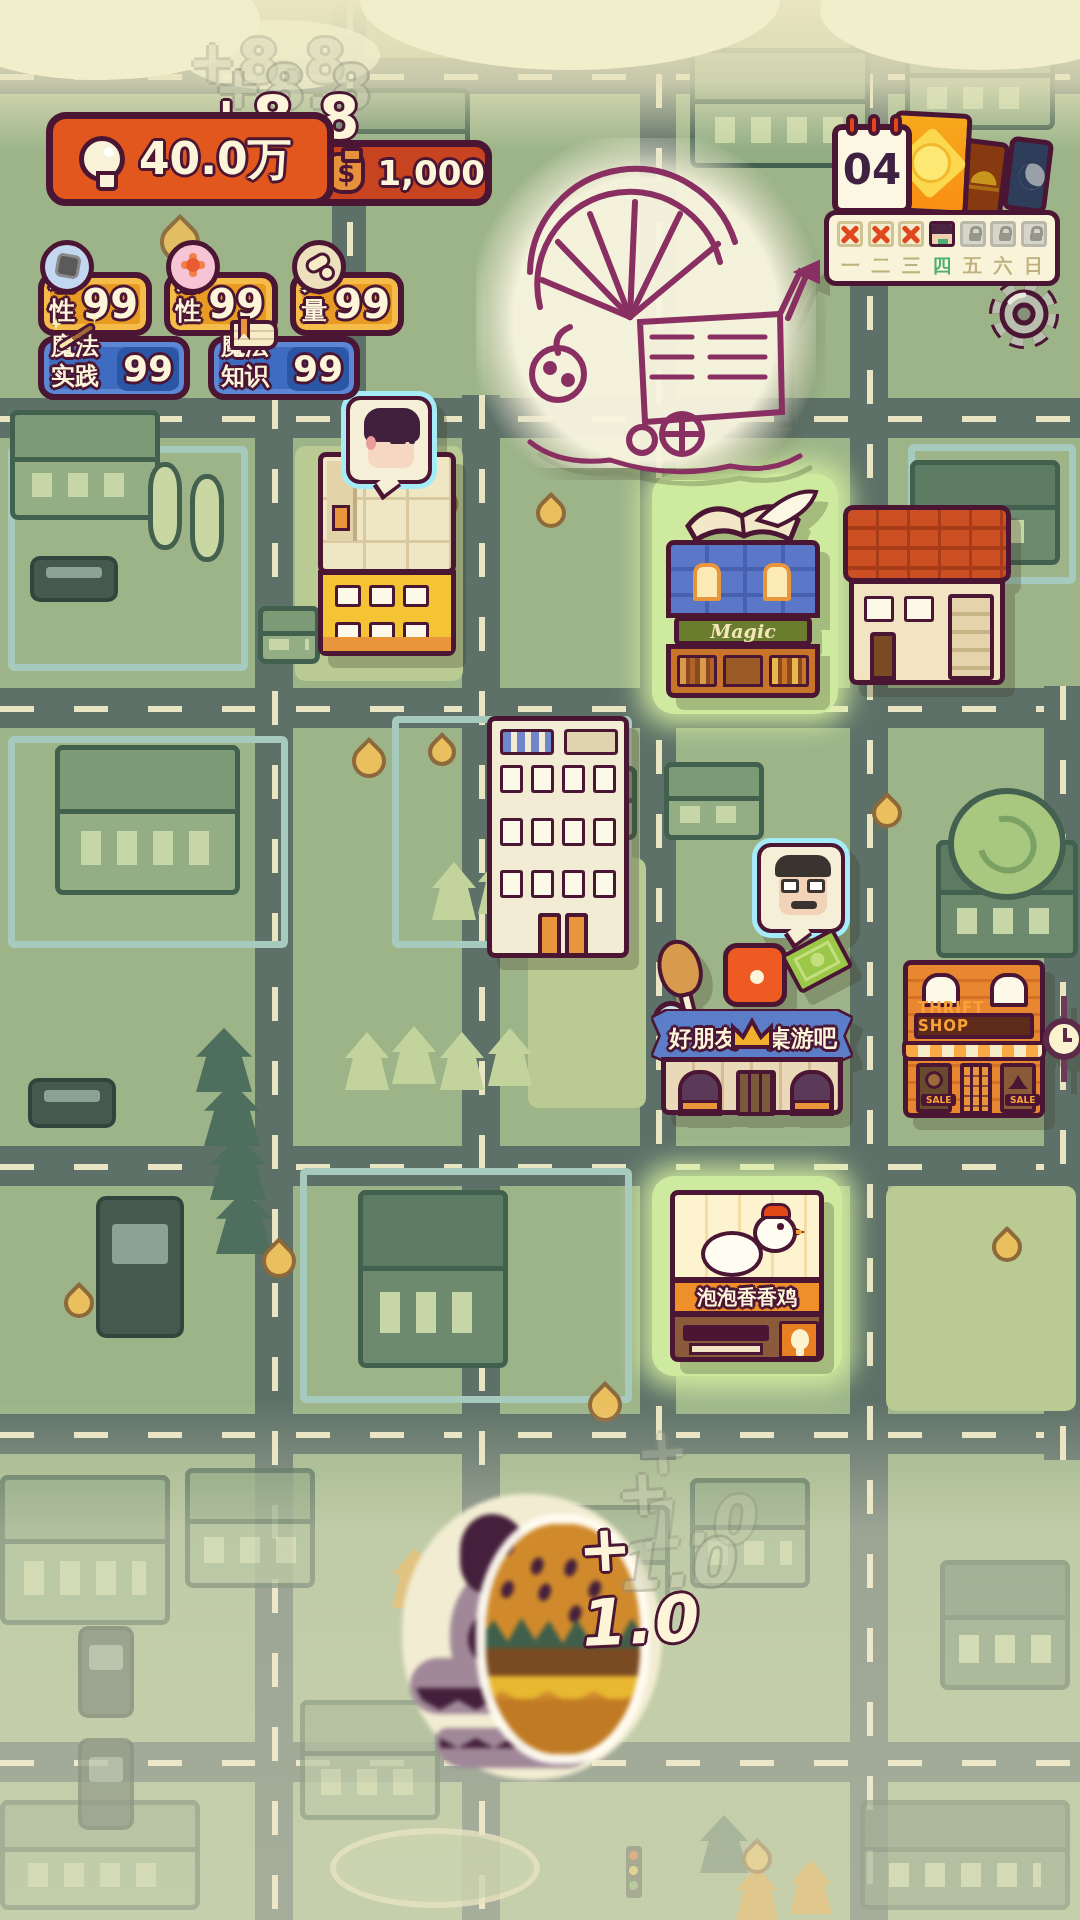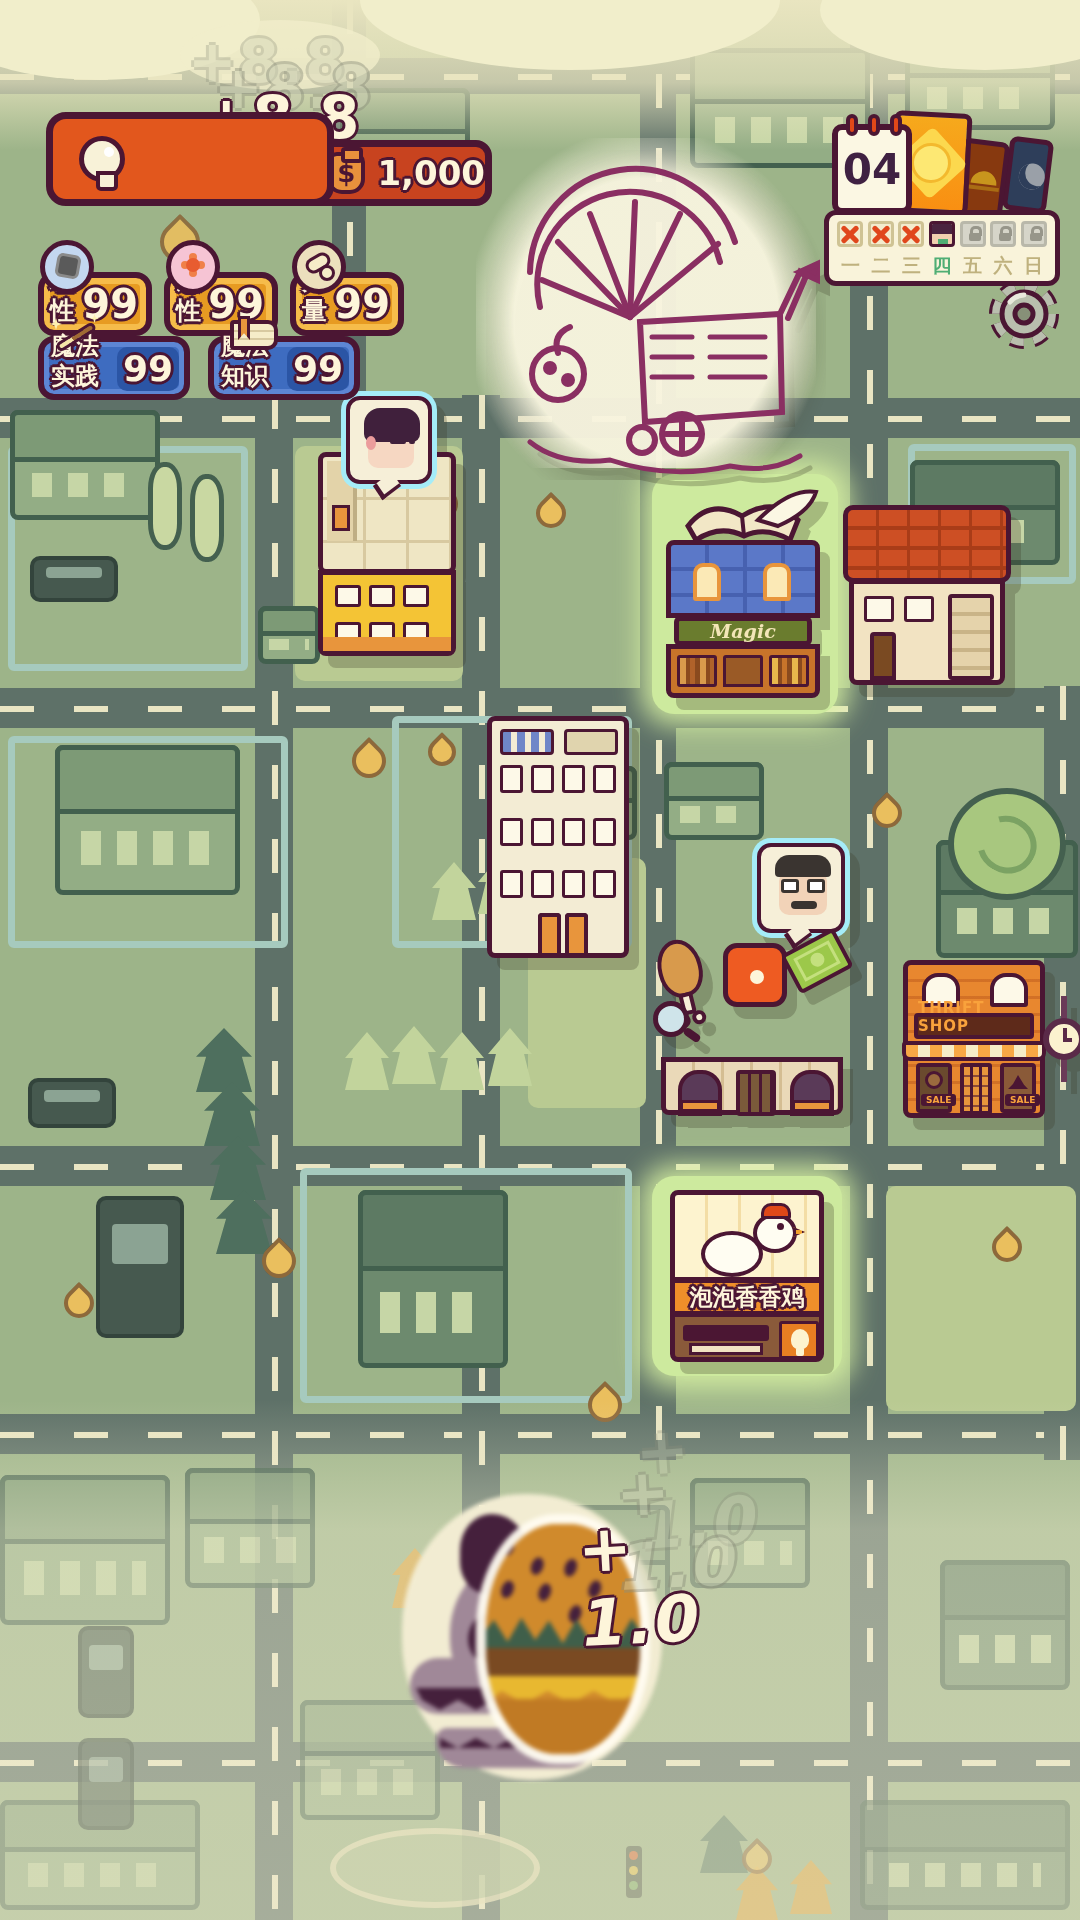--- a/index.html
+++ b/index.html
@@ -370,20 +370,30 @@
     <div class="abs" style="left:30px;top:30px;width:18px;height:8px;background:#4b1633;border-radius:4px;transform:rotate(35deg)"></div>
   </div>
   <div class="abs" data-interactable="false" style="left:70px;top:100px;width:64px;height:64px;background:#ee5b22;border:5px solid #4b1633;border-radius:14px">
     <div class="abs" style="left:22px;top:22px;width:14px;height:14px;background:#fdf5da;border-radius:50%"></div>
   </div>
   <div class="abs" data-interactable="false" style="left:134px;top:96px;width:60px;height:44px;transform:rotate(-28deg);
        background:#9cc84a;border:4px solid #4b1633;border-radius:5px">
     <div class="abs" style="left:6px;top:5px;right:6px;bottom:5px;border:3px solid #c4e07e"></div>
     <div class="abs" style="left:20px;top:10px;width:14px;height:14px;background:#c4e07e;border-radius:50%"></div>
   </div>
+  <div class="abs" data-interactable="false" style="left:0;top:168px;width:198px;height:50px;
+       filter:drop-shadow(2px 0 0 #4b1633) drop-shadow(-2px 0 0 #4b1633) drop-shadow(0 2px 0 #4b1633) drop-shadow(0 -2px 0 #4b1633)">
+    <div style="position:absolute;inset:0;background:#5c7ec8;
+         clip-path:polygon(0 14%,7% 0,93% 0,100% 14%,96% 50%,100% 88%,93% 100%,7% 100%,0 88%,4% 50%)"></div>
+    <span class="otx" data-interactable="false" style="position:absolute;left:16px;top:12px;font-size:23px">好朋友</span>
+    <span class="otx" data-interactable="false" style="position:absolute;right:14px;top:12px;font-size:23px">桌游吧</span>
+    <svg data-interactable="false" width="46" height="38" viewBox="0 0 46 38" style="position:absolute;left:76px;top:4px">
+      <path d="M4 32 L4 12 L14 22 L23 6 L32 22 L42 12 L42 32 Z" fill="#f2b02c" stroke="#4b1633" stroke-width="4"></path>
+    </svg>
+  </div>
   <div class="panel" data-interactable="false" style="left:8px;top:214px;width:182px;height:58px;background:#ead9b8;border-radius:0 0 8px 8px;
               background-image:repeating-linear-gradient(90deg,transparent 0 26px,#d4bd92 26px 29px)">
     <div class="abs" style="left:12px;top:8px;width:44px;height:46px;background:#5a3a58;border:4px solid #4b1633;border-radius:20px 20px 0 0"></div>
     <div class="abs" style="left:70px;top:8px;width:40px;height:46px;background:#7a5a3a;border:4px solid #4b1633;border-radius:4px;
          background-image:repeating-linear-gradient(90deg,transparent 0 8px,#4b1633 8px 11px)"></div>
     <div class="abs" style="left:124px;top:8px;width:44px;height:46px;background:#5a3a58;border:4px solid #4b1633;border-radius:20px 20px 0 0"></div>
     <div class="abs" style="left:14px;top:38px;width:40px;height:12px;background:#e8953c;border:3px solid #4b1633"></div>
     <div class="abs" style="left:126px;top:38px;width:40px;height:12px;background:#e8953c;border:3px solid #4b1633"></div>
   </div>
 </div>
@@ -424,21 +434,21 @@
               background-image:repeating-linear-gradient(90deg,transparent 0 30px,#f3ddA5 30px 33px)">
     <div class="abs" data-interactable="false" style="left:26px;top:14px;width:104px;height:70px">
       <div class="abs" style="left:0;top:22px;width:62px;height:46px;background:#fffdf2;border:4px solid #4b1633;border-radius:50%"></div>
       <div class="abs" style="left:52px;top:4px;width:44px;height:40px;background:#fffdf2;border:4px solid #4b1633;border-radius:50%"></div>
       <div class="abs" style="left:60px;top:-6px;width:30px;height:16px;background:#e04818;border:3px solid #4b1633;border-radius:10px 10px 2px 2px"></div>
       <div class="abs" style="left:92px;top:18px;width:12px;height:10px;background:#f2a12c;border:3px solid #4b1633;clip-path:polygon(0 0,100% 50%,0 100%)"></div>
       <div class="abs" style="left:76px;top:14px;width:7px;height:7px;background:#4b1633;border-radius:50%"></div>
     </div>
   </div>
   <div class="panel" data-interactable="false" style="left:0;top:88px;width:154px;height:38px;background:#ef8f2a;display:flex;align-items:center;justify-content:center">
-    <span class="otx" data-interactable="false" style="font-size:23px">泡泡香香鸡</span>
+    <span class="otx" data-interactable="false" style="font-size:20px">泡泡香香鸡</span>
   </div>
   <div class="panel" data-interactable="false" style="left:0;top:122px;width:154px;height:50px;background:#8a5a3a;border-radius:0 0 8px 8px">
     <div class="abs" style="left:8px;top:8px;width:86px;height:16px;background:#4b1633;border-radius:3px"></div>
     <div class="abs" style="left:14px;top:26px;width:74px;height:12px;background:#f2e3c2;border:3px solid #4b1633"></div>
     <div class="abs" data-interactable="false" style="left:104px;top:4px;width:40px;height:38px;background:#e87f22;border:3px solid #4b1633;border-radius:3px">
       <div class="abs" style="left:9px;top:5px;width:18px;height:20px;background:#fdf3cf;border-radius:50% 50% 40% 40%"></div>
       <div class="abs" style="left:14px;top:23px;width:8px;height:9px;background:#fdf3cf;border-radius:2px"></div>
     </div>
   </div>
 </div>
@@ -490,20 +500,21 @@
   <span class="otx gain" data-interactable="false" style="left:202px;top:84px">+8.8</span>
 
   <div class="resmoney" data-interactable="true">
     <div class="bag" data-interactable="false">
       <span data-interactable="false" style="color:#4b1633;font-weight:bold;font-size:26px">$</span>
     </div>
     <span class="otx" data-interactable="false" style="font-size:34px">1,000</span>
   </div>
   <div class="resmain" data-interactable="true">
     <div class="bulb" data-interactable="false"></div>
+    <span class="otx" data-interactable="false" style="font-size:44px">40.0万</span>
   </div>
 
   <div class="statrow" data-interactable="false">
     <div class="sbadge" data-interactable="true">
       <div class="sico" data-interactable="false" style="background:#c3d7f0">
         <div class="abs" style="left:14px;top:12px;width:18px;height:18px;background:#5a5a5a;border-radius:3px;transform:rotate(10deg);
              box-shadow:0 0 0 3px #8a8a8a"></div>
       </div>
       <div class="spill">
         <span class="otx slabel" data-interactable="false">理性</span>

